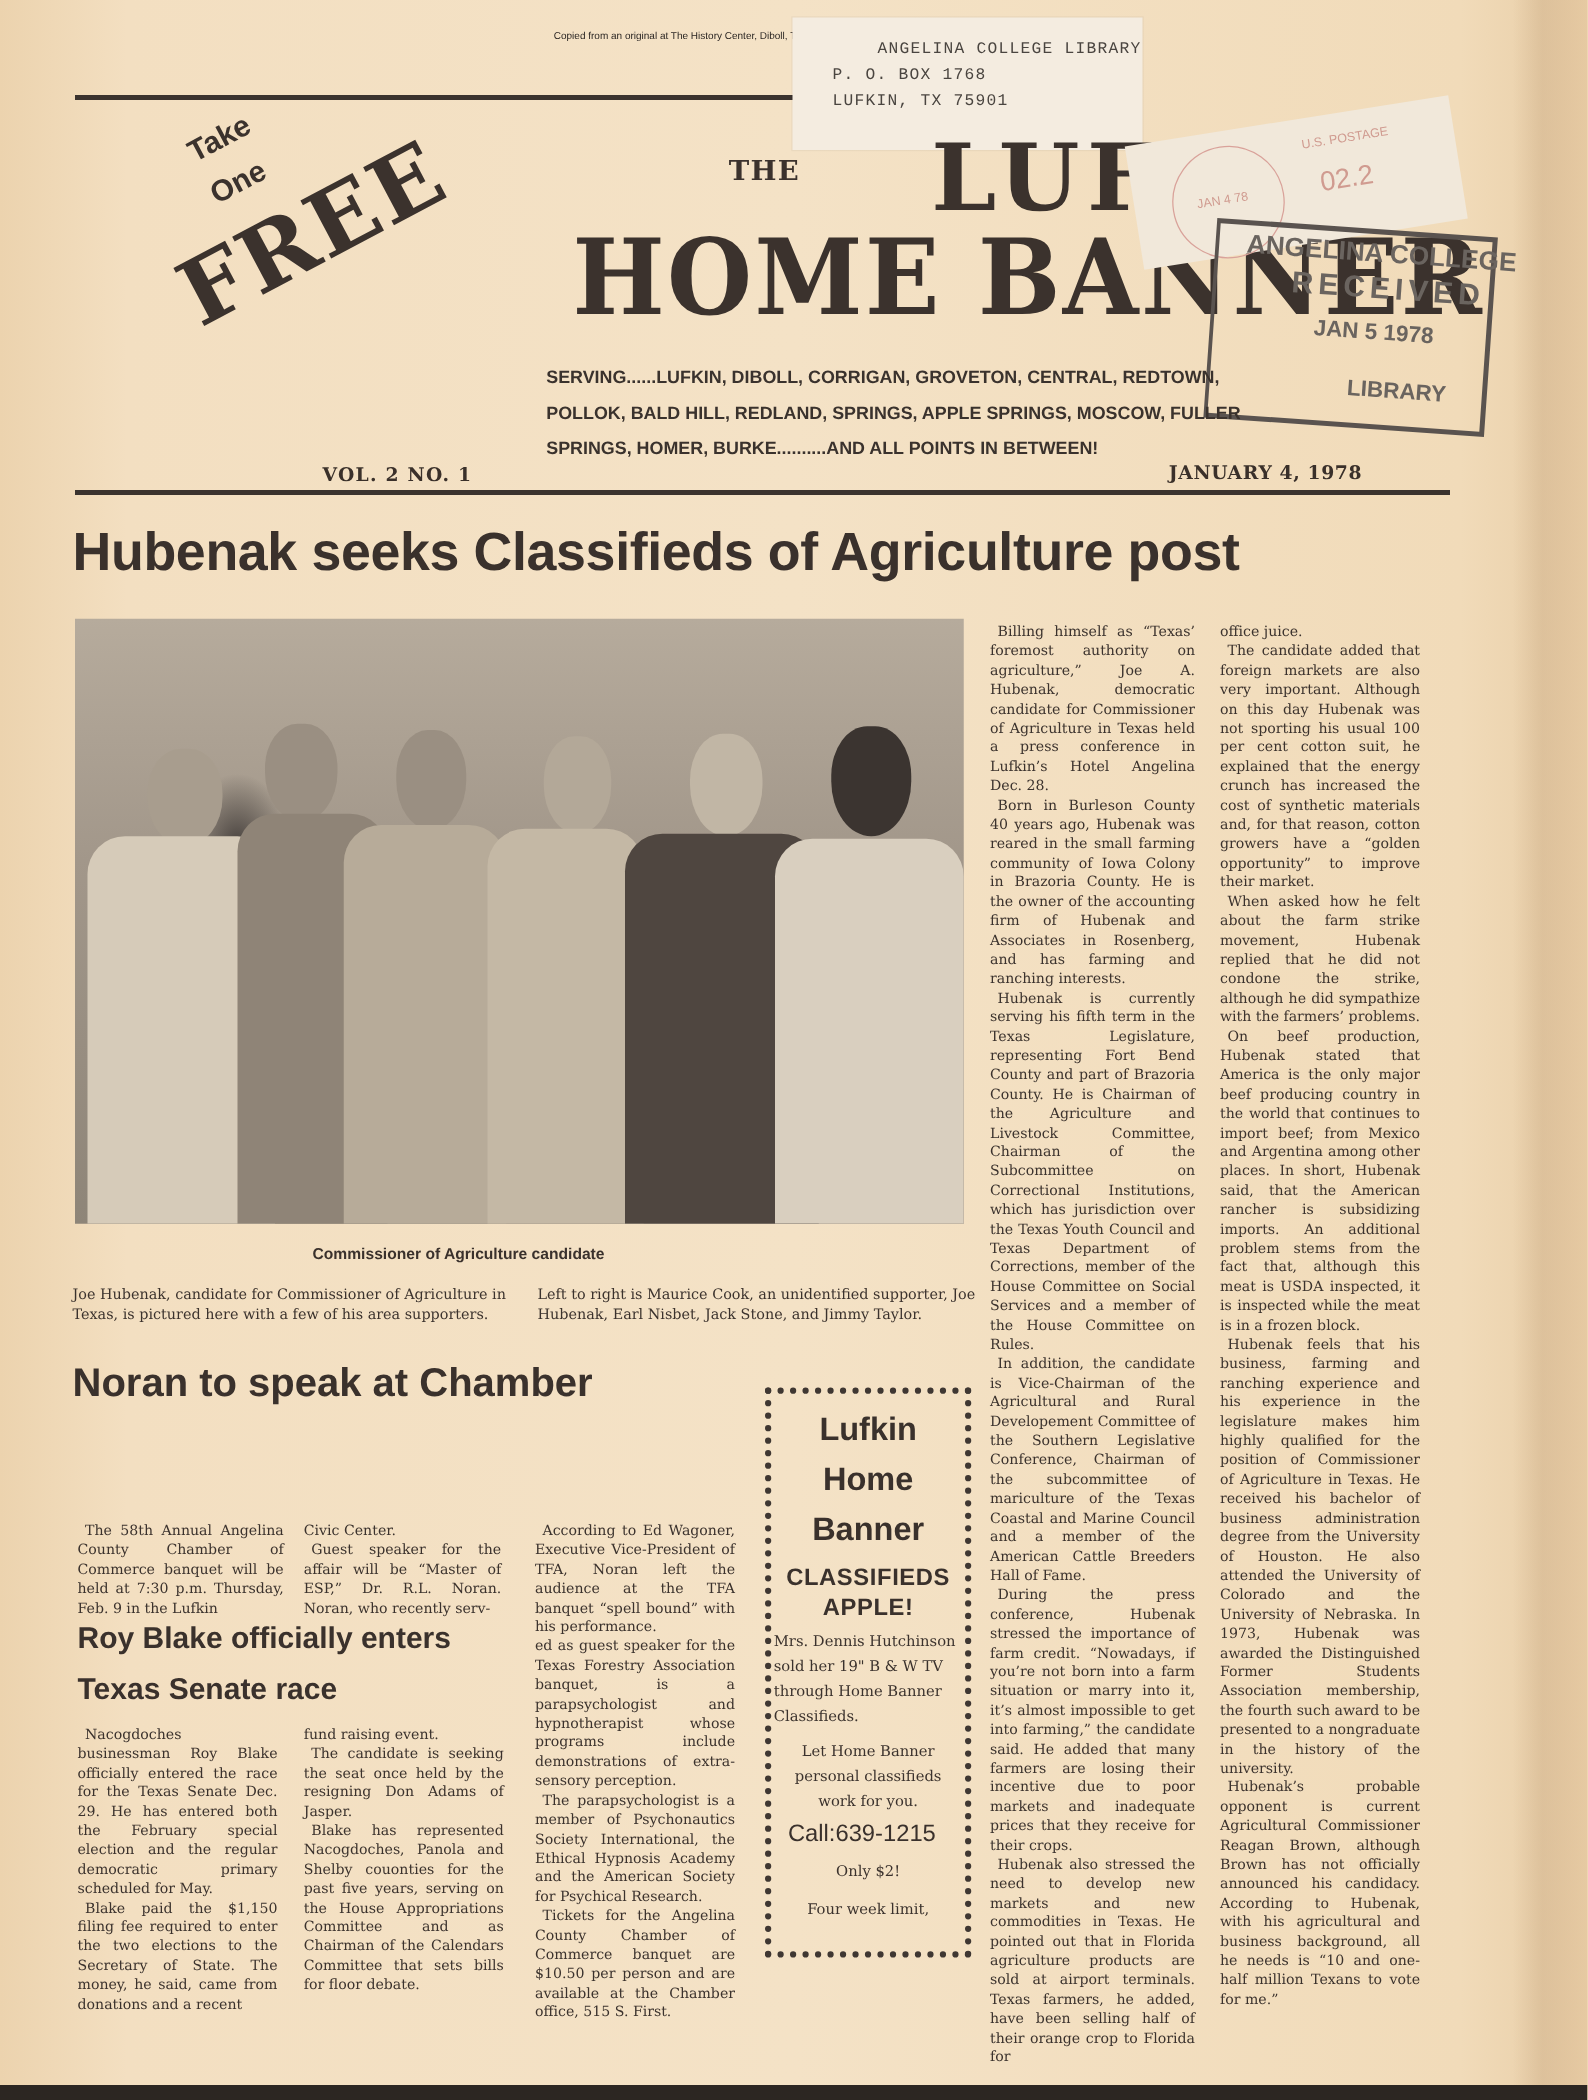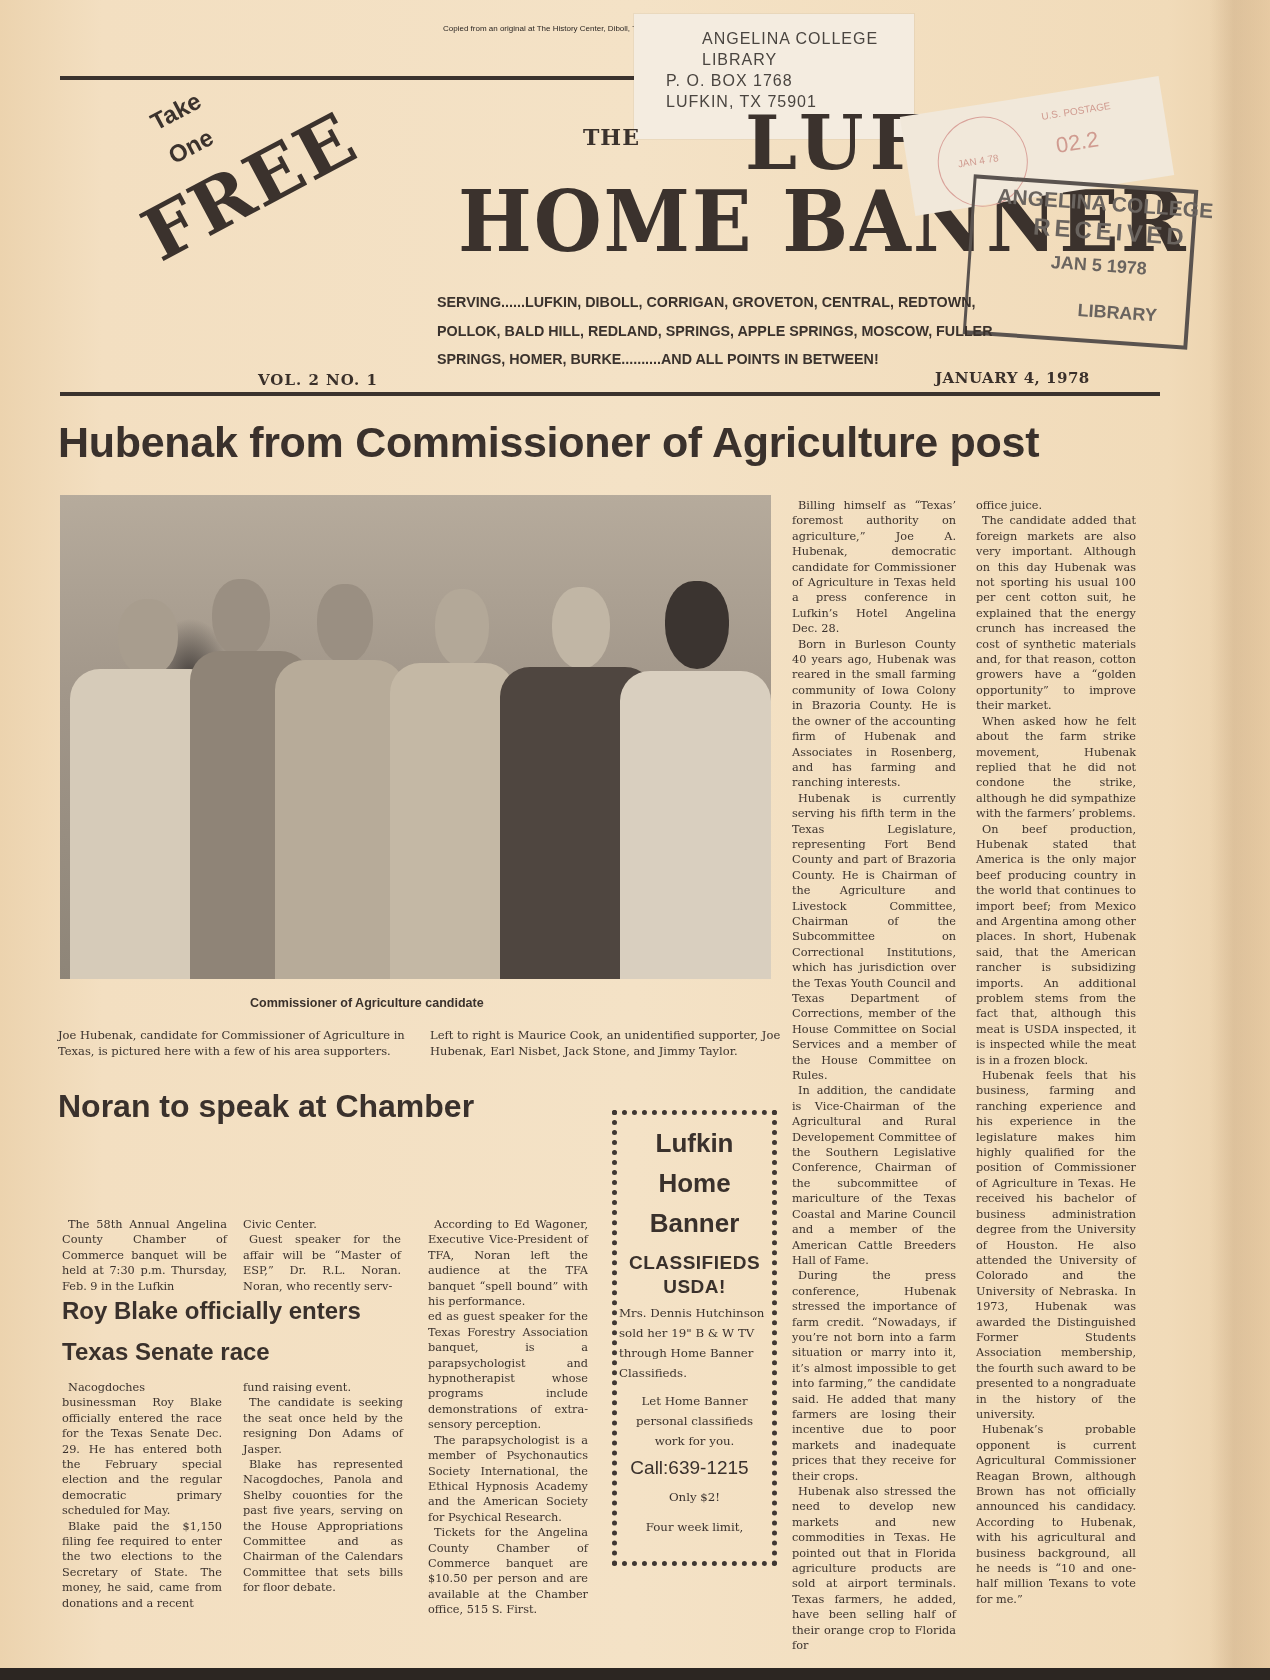--- a/index.html
+++ b/index.html
@@ -20,23 +20,23 @@
   }
   .bottom-bar {
     position: absolute; left: 0; bottom: 0; width: 1270px; height: 12px; background: #2c2622;
   }
   .copy-notice {
     position: absolute; left: 443px; top: 24px; font-family: "Liberation Sans", sans-serif;
     font-size: 8px; color: #2b2623; white-space: nowrap;
   }
   .rule { position: absolute; background: #3b332e; }
   .mail-label {
-    position: absolute; left: 634px; top: 14px; width: 280px; height: 125px;
+    position: absolute; left: 634px; top: 14px; width: 280px; height: 106px;
     background: #f4ece0; box-shadow: 0 0 0 1px rgba(0,0,0,0.04);
-    font-family: Liberation Sans, sans-serif; font-size: 16px; color: #4a4540;
+    font-family: Liberation Mono, monospace; font-size: 13px; color: #4a4540;
     padding: 14px 0 0 32px; line-height: 21px; letter-spacing: 1px;
   }
   .postage {
     position: absolute; left: 906px; top: 96px; width: 262px; height: 100px;
     background: #f1e8da; transform: rotate(-9deg);
   }
   .postage-circle {
     position: absolute; left: 30px; top: 12px; width: 90px; height: 90px;
     border: 1.5px solid #d9a29a; border-radius: 50%;
   }
@@ -160,21 +160,21 @@
   <div class="serving">
     <div>SERVING......LUFKIN, DIBOLL,  CORRIGAN, GROVETON, CENTRAL, REDTOWN,</div>
     <div>POLLOK, BALD HILL, REDLAND, SPRINGS, APPLE SPRINGS,  MOSCOW,  FULLER</div>
     <div>SPRINGS,  HOMER, BURKE..........AND ALL POINTS IN BETWEEN!</div>
   </div>
 
   <div class="vol">VOL. 2 NO. 1</div>
   <div class="date">JANUARY 4, 1978</div>
   <div class="rule" style="left:60px; top:392px; width:1100px; height:4px;"></div>
 
-  <div class="headline-main">Hubenak from Commissioner of Agriculture post</div>
+  <div class="headline-main">Hubenak seeks Classifieds of Agriculture post</div>
 
   <div class="photo" title="Six men standing in a row: Maurice Cook, an unidentified supporter, Joe Hubenak, Earl Nisbet, Jack Stone, and Jimmy Taylor">
     <div class="person" style="left:10px; width:150px; height:380px;">
       <div class="p-head" style="left:48px; top:0; width:60px; height:78px; background:#a89d8e;"></div>
       <div class="p-body" style="left:0; top:70px; width:150px; height:310px; background:#d6cbb9;"></div>
     </div>
     <div class="person" style="left:130px; width:120px; height:400px;">
       <div class="p-head" style="left:22px; top:0; width:58px; height:78px;"></div>
       <div class="p-body" style="left:0; top:72px; width:120px; height:328px; background:#8f8477;"></div>
     </div>
@@ -246,21 +246,21 @@
     <p>Blake has represented Nacogdoches, Panola and Shelby couonties for the past five years, serving on the House Appropriations Committee and as Chairman of the Calendars Committee that sets bills for floor debate.</p>
   </div>
 
   <div class="classified-box">
     <div style="height:8px;"></div>
     <div class="cb-title">Lufkin</div>
     <div class="cb-title">Home</div>
     <div class="cb-title">Banner</div>
     <div style="height:8px;"></div>
     <div class="cb-classified" style="margin-left:-8px; margin-right:-8px;">CLASSIFIEDS</div>
-    <div class="cb-classified">USDA!</div>
+    <div class="cb-classified">APPLE!</div>
     <div class="cb-body" style="text-align:left; padding:4px 0 0 2px; margin-right:-6px;">Mrs. Dennis Hutchinson sold her 19" B &amp; W TV through Home Banner Classifieds.</div>
     <div class="cb-body" style="padding:8px 14px 0 14px;">Let Home Banner personal classifieds work for you.</div>
     <div class="cb-call" style="margin-top:6px;">Call:639-1215</div>
     <div class="cb-body" style="margin-top:8px;">Only $2!</div>
     <div class="cb-body" style="margin-top:10px;">Four week limit,</div>
   </div>
 
   <div class="bottom-bar"></div>
 </div>
 

